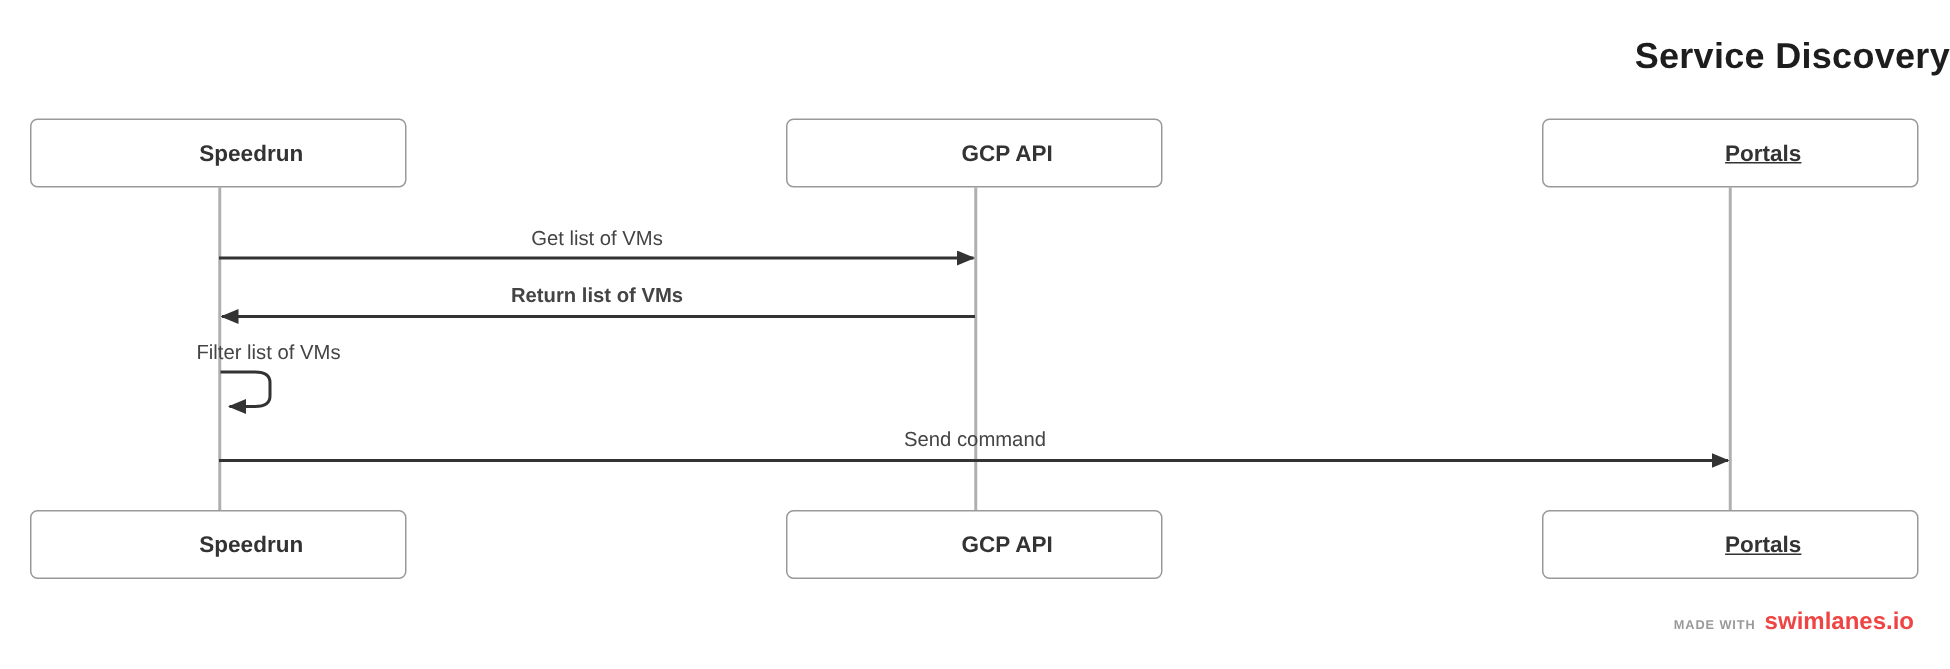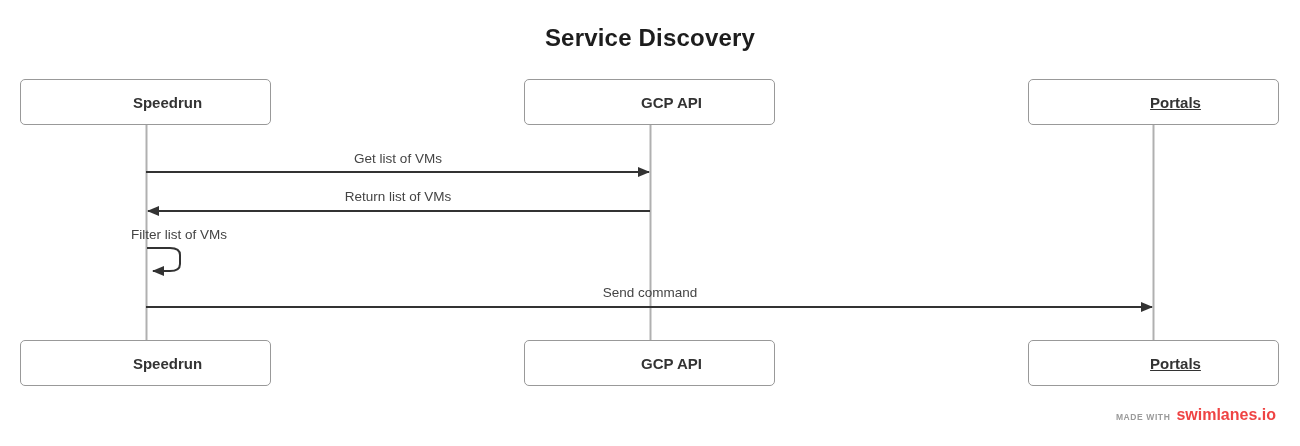--- a/index.html
+++ b/index.html
@@ -10,21 +10,21 @@
     background: #ffffff;
     font-family: "Liberation Sans", "DejaVu Sans", sans-serif;
     overflow: hidden;
   }
   .title {
     position: absolute;
     top: 24px;
     left: 0;
     width: 100%;
     margin: 0;
-    text-align: center;
+    text-align: right;
     font-size: 24px;
     font-weight: bold;
     color: #1d1d1d;
     letter-spacing: 0.2px;
   }
   .svg-layer {
     position: absolute;
     top: 0; left: 0;
     width: 1300px; height: 446px;
     z-index: 0;
@@ -53,21 +53,21 @@
   .actor-3 { left: 1028px; text-decoration: underline; }
   .msg-label {
     position: absolute;
     transform: translateX(-50%);
     font-size: 13.5px;
     color: #444444;
     white-space: nowrap;
     z-index: 1;
   }
   .msg-1 { left: 398px; top: 151px; }
-  .msg-2 { left: 398px; top: 189px; }
+  .msg-2 { left: 398px; top: 189px; font-weight: bold; }
   .msg-3 { left: 142px; top: 227px; margin-left: 37px; }
   .msg-4 { left: 650px; top: 285px; }
   .footer {
     position: absolute;
     right: 24px;
     top: 406px;
     display: flex;
     align-items: baseline;
     gap: 6px;
     z-index: 1;

